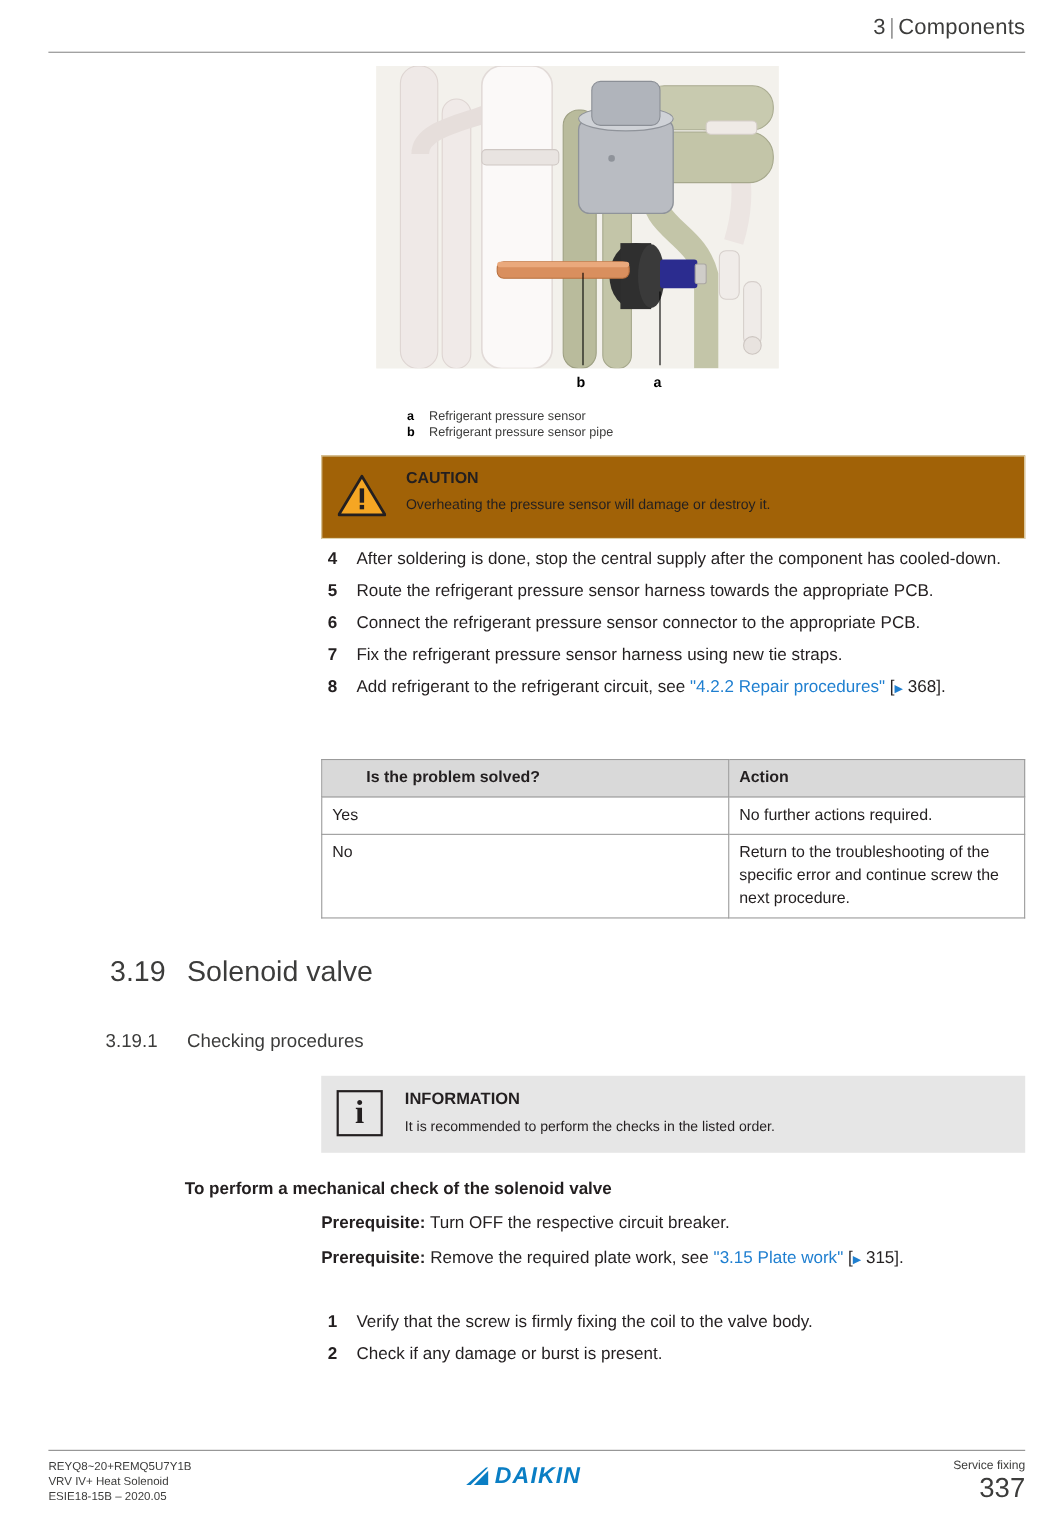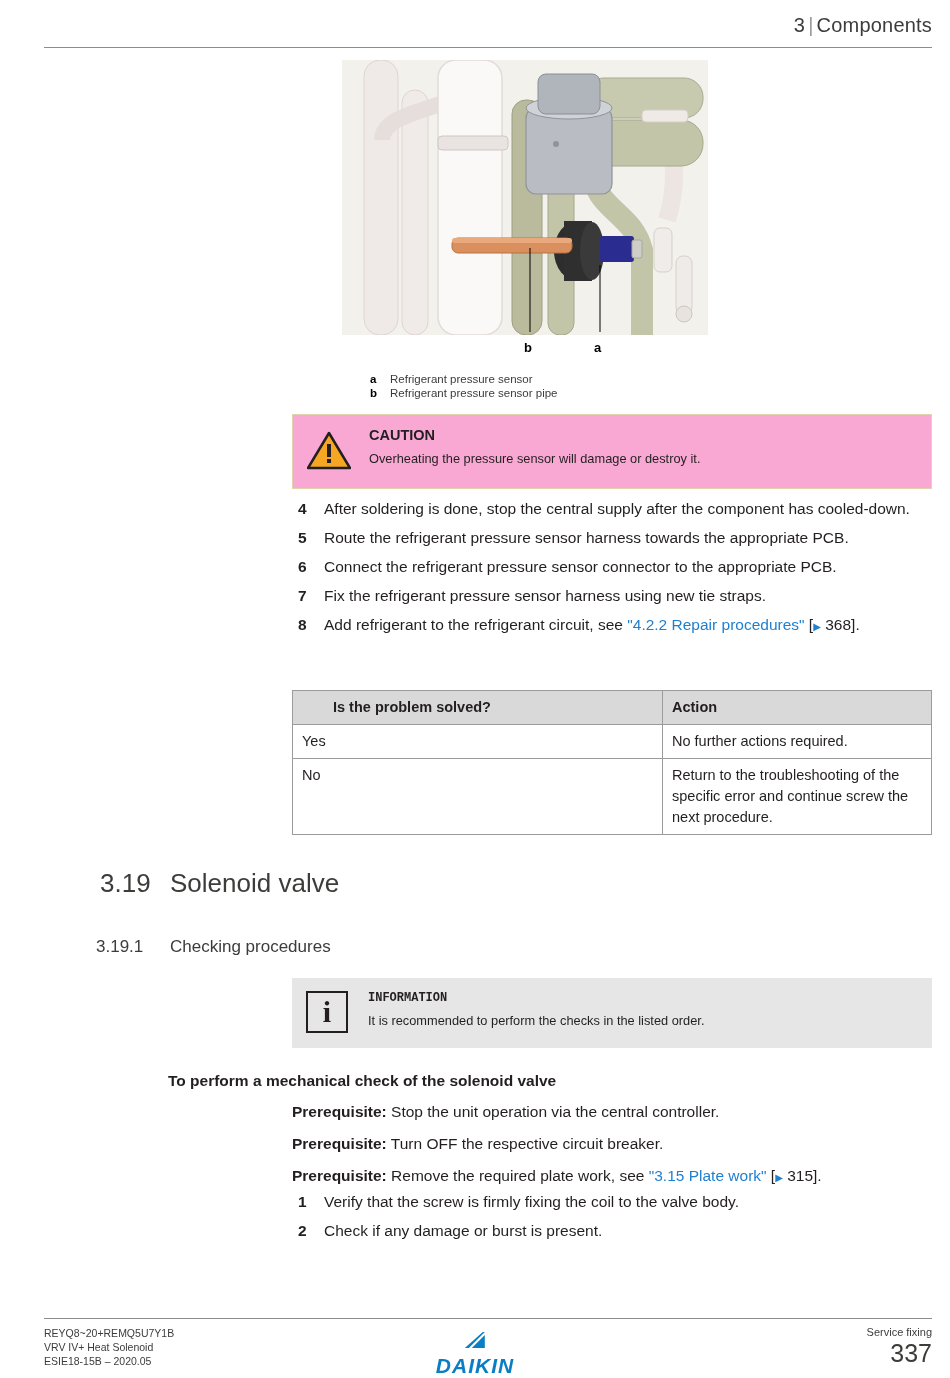--- a/index.html
+++ b/index.html
@@ -93,21 +93,21 @@
     color: #000;
   }
 
   
   .caution {
     position: absolute;
     top: 414px;
     left: 292px;
     width: 640px;
     box-sizing: border-box;
-    background: #f9a8d4;
+    background: #a16207;
     border: 1px solid #e0d3ae;
     padding: 12px 14px 14px 14px;
     display: flex;
     gap: 18px;
   }
   .caution-icon { flex: 0 0 44px; padding-top: 4px; }
   .caution-body { flex: 1 1 auto; }
   .caution-title {
     font-size: 14.5px;
     font-weight: bold;
@@ -211,24 +211,23 @@
   .info-icon { flex: 0 0 44px; }
   .info-i {
     width: 38px; height: 38px;
     border: 2px solid #231f20;
     display: flex; align-items: center; justify-content: center;
     font-family: "Liberation Serif", serif;
     font-size: 30px; font-weight: bold; line-height: 1;
   }
   .info-body { flex: 1 1 auto; }
   .info-title {
-    font-size: 12px;
+    font-size: 15px;
     font-weight: bold;
     margin-bottom: 8px;
-    font-family: Liberation Mono, monospace;
   }
   .info-text { font-size: 12.8px; }
 
   
   .proc-title {
     position: absolute;
     top: 1072px;
     left: 168px;
     font-size: 15.5px;
     font-weight: bold;
@@ -283,21 +282,20 @@
     margin-top: 1px;
   }
   .footer-logo {
     position: absolute;
     left: 50%;
     transform: translateX(-50%);
     top: 1330px;
     display: flex;
     align-items: center;
     gap: 4px;
-    flex-direction: column;
   }
   .footer-logo .logo-text {
     font-size: 21px;
     font-weight: bold;
     font-style: italic;
     color: #0a7ec4;
     letter-spacing: 1px;
   }
 </style>
 </head>
@@ -447,24 +445,20 @@
       <div class="info-title">INFORMATION</div>
       <div class="info-text">It is recommended to perform the checks in the listed order.</div>
     </div>
   </div>
 
   <div class="proc-title">To perform a mechanical check of the solenoid valve</div>
 
   <div class="prereqs">
     <div class="prereq">
       <b>Prerequisite:</b>
-      <span>Stop the unit operation via the central controller.</span>
-    </div>
-    <div class="prereq">
-      <b>Prerequisite:</b>
       <span>Turn OFF the respective circuit breaker.</span>
     </div>
     <div class="prereq">
       <b>Prerequisite:</b>
       <span>Remove the required plate work, see</span>
       <a class="xref" href="#"><span>"3.15 Plate work"</span></a>
       [<span class="tri">▶</span>&nbsp;<span>315</span><span>].</span>
     </div>
   </div>
 

